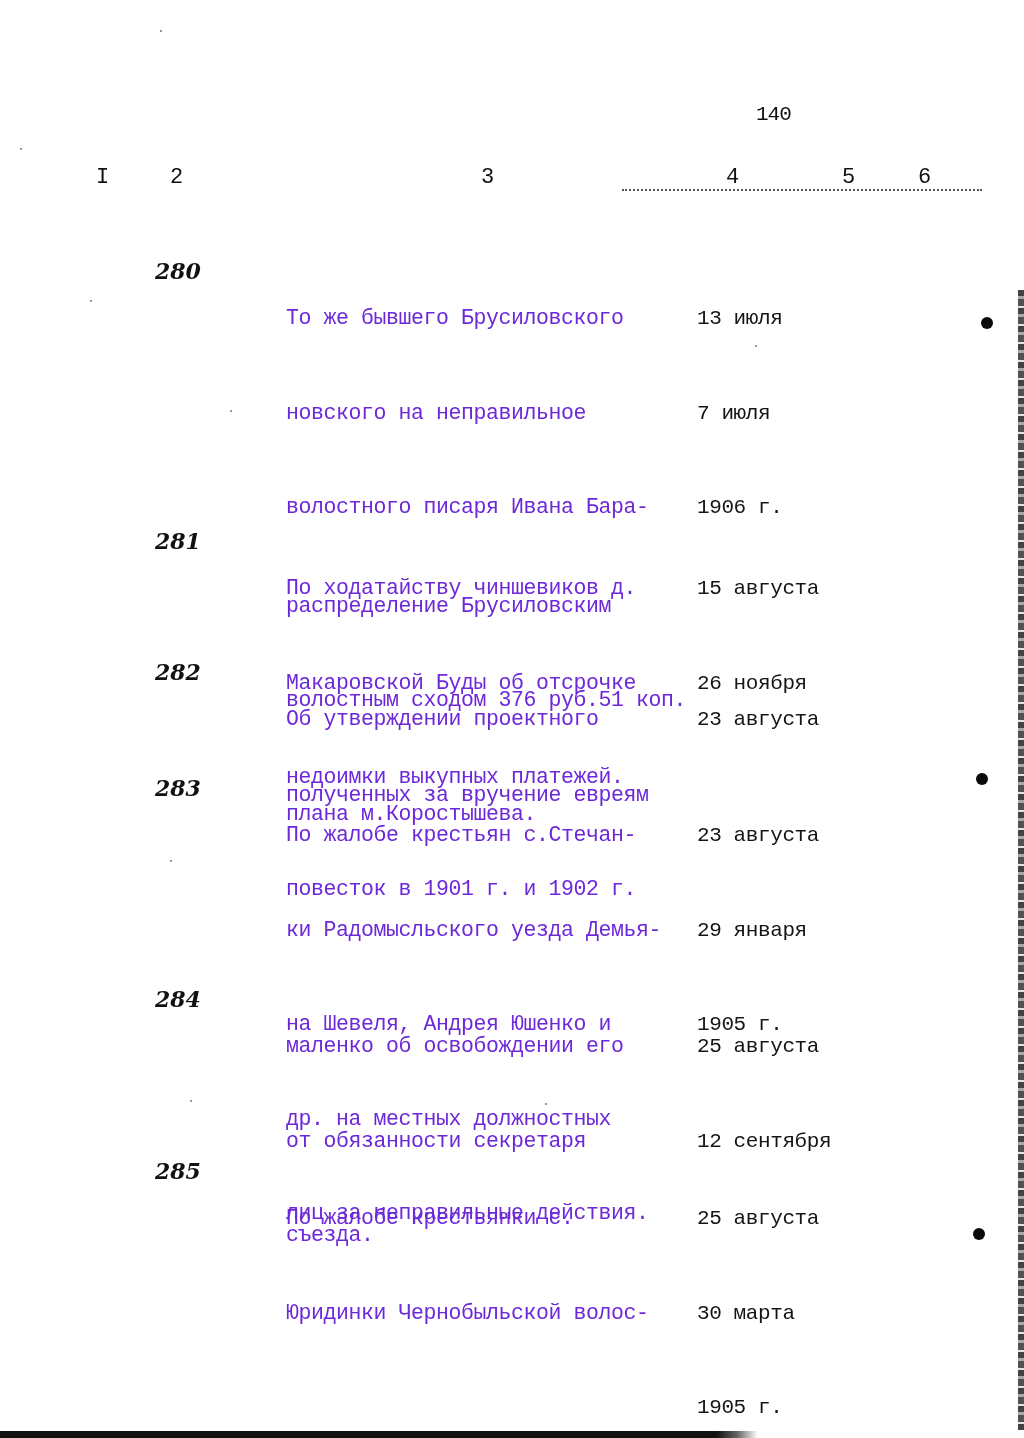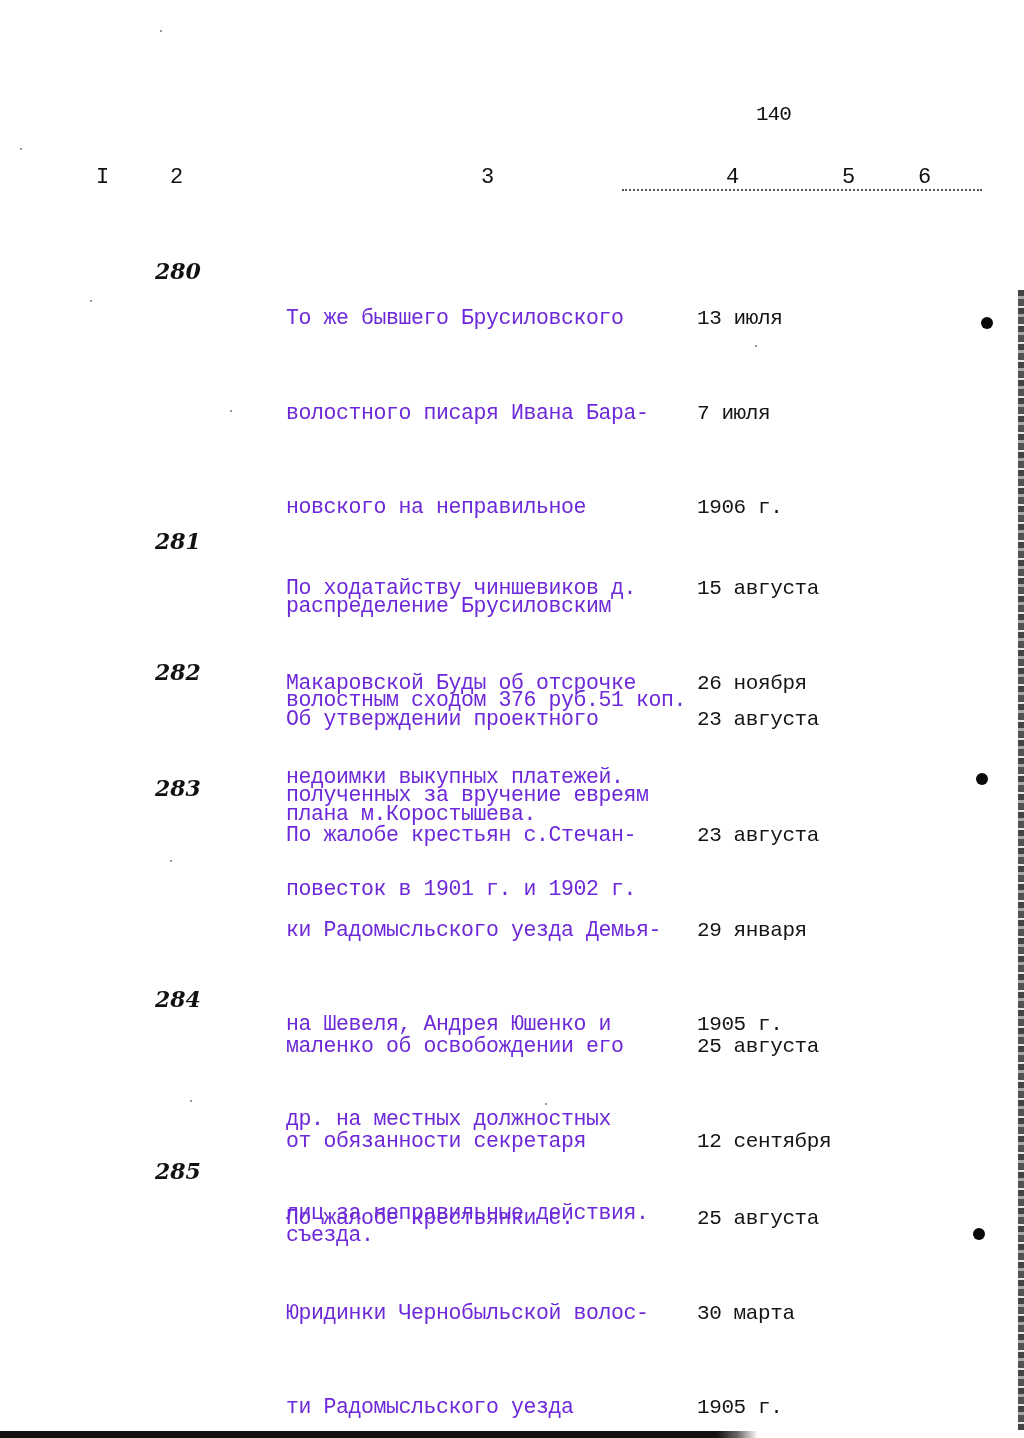--- a/index.html
+++ b/index.html
@@ -61,22 +61,22 @@
   <div class="col-header" style="left:481px">3</div>
   <div class="col-header" style="left:726px">4</div>
   <div class="col-header" style="left:842px">5</div>
   <div class="col-header" style="left:918px">6</div>
   <div class="header-rule"></div>
 
   <div class="entry" style="top:240px">
     <div class="entry-num">280</div>
     <div class="entry-text">
       <span class="line">То же бывшего Брусиловского</span>
+      <span class="line">новского на неправильное</span>
       <span class="line">волостного писаря Ивана Бара-</span>
-      <span class="line">новского на неправильное</span>
       <span class="line gap-line">распределение Брусиловским</span>
       <span class="line">волостным сходом 376 руб.51 коп.</span>
       <span class="line">полученных за вручение евреям</span>
       <span class="line">повесток в 1901 г. и 1902 г.</span>
     </div>
     <div class="entry-dates">
       <span class="line">13 июля</span>
       <span class="line">7 июля</span>
       <span class="line">1906 г.</span>
     </div>
@@ -133,21 +133,20 @@
       <span class="line">25 августа</span>
       <span class="line">12 сентября</span>
     </div>
   </div>
 
   <div class="entry" style="top:1140px">
     <div class="entry-num">285</div>
     <div class="entry-text">
       <span class="line">По жалобе крестьянки с.</span>
       <span class="line">Юридинки Чернобыльской волос-</span>
-      <span class="line">ти Радомысльского уезда</span>
       
       
       
       
       
     </div>
     <div class="entry-dates">
       <span class="line">25 августа</span>
       <span class="line">30 марта</span>
       <span class="line">1905 г.</span>

